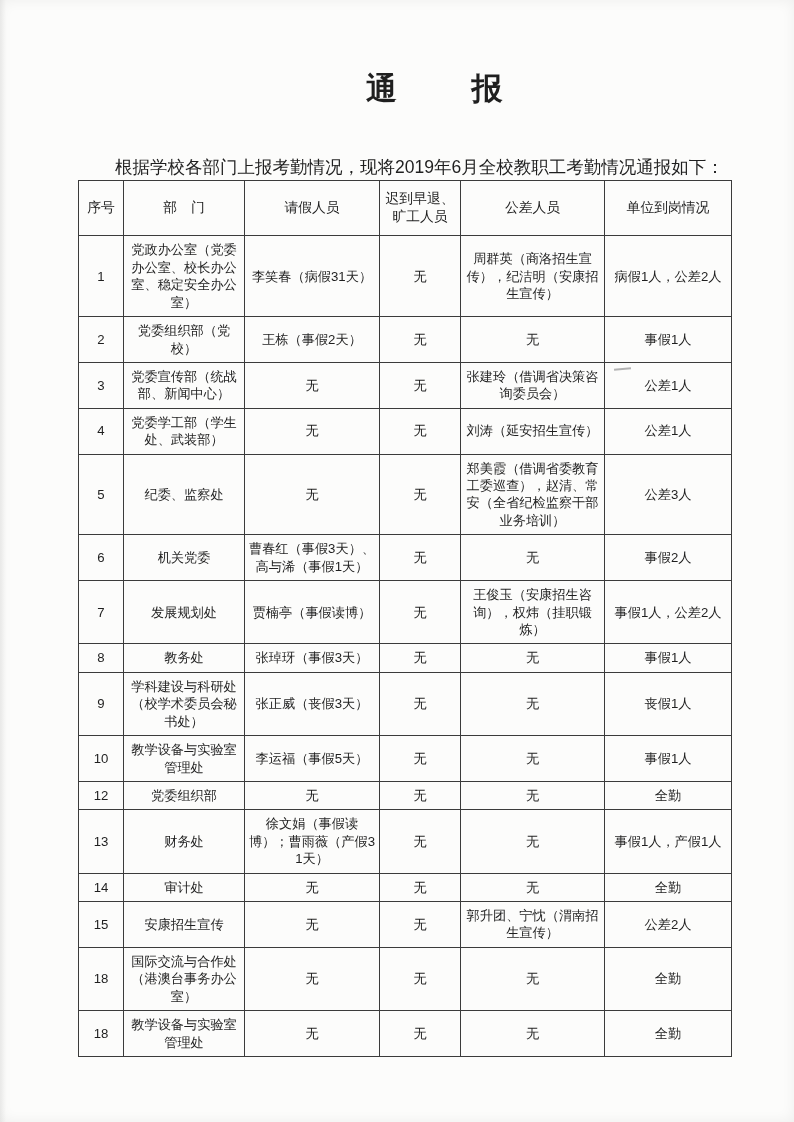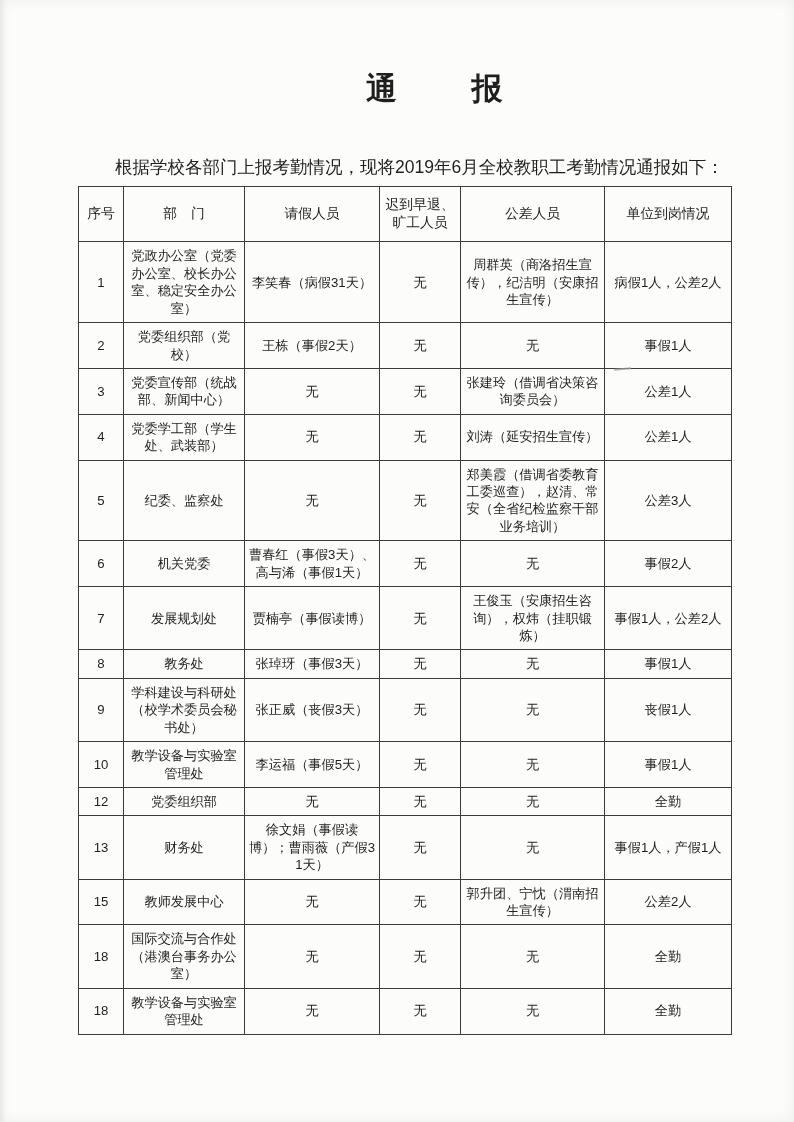--- a/index.html
+++ b/index.html
@@ -36,21 +36,21 @@
     left: 80px;
     width: 652px;
     font-size: 17.5px;
     line-height: 1.5;
     text-indent: 2em;
     text-align: justify;
     margin-top: 28px;
   }
   .table-wrap {
     position: absolute;
-    top: 186px;
+    top: 180px;
     left: 78px;
     width: 653px;
   }
   table.notice-table {
     border-collapse: collapse;
     width: 100%;
     table-layout: fixed;
   }
   .notice-table th,
   .notice-table td {
@@ -209,22 +209,30 @@
           </tr>
           <tr>
             <td>13</td>
             <td>财务处</td>
             <td>徐文娟（事假读博）；曹雨薇（产假31天）</td>
             <td>无</td>
             <td>无</td>
             <td>事假1人，产假1人</td>
           </tr>
           <tr>
+            <td>14</td>
+            <td>审计处</td>
+            <td>无</td>
+            <td>无</td>
+            <td>无</td>
+            <td>全勤</td>
+          </tr>
+          <tr>
             <td>15</td>
-            <td>教师发展中心</td>
+            <td>安康招生宣传</td>
             <td>无</td>
             <td>无</td>
             <td>郭升团、宁忱（渭南招生宣传）</td>
             <td>公差2人</td>
           </tr>
           <tr>
             <td>18</td>
             <td>国际交流与合作处（港澳台事务办公室）</td>
             <td>无</td>
             <td>无</td>

